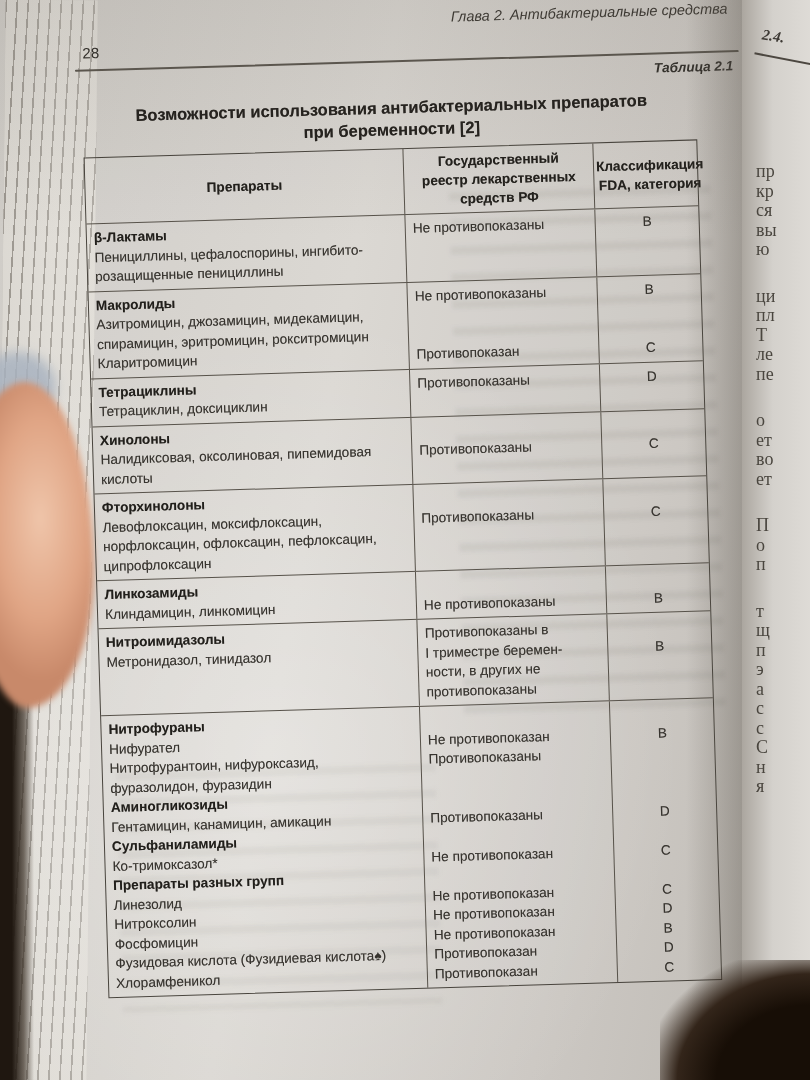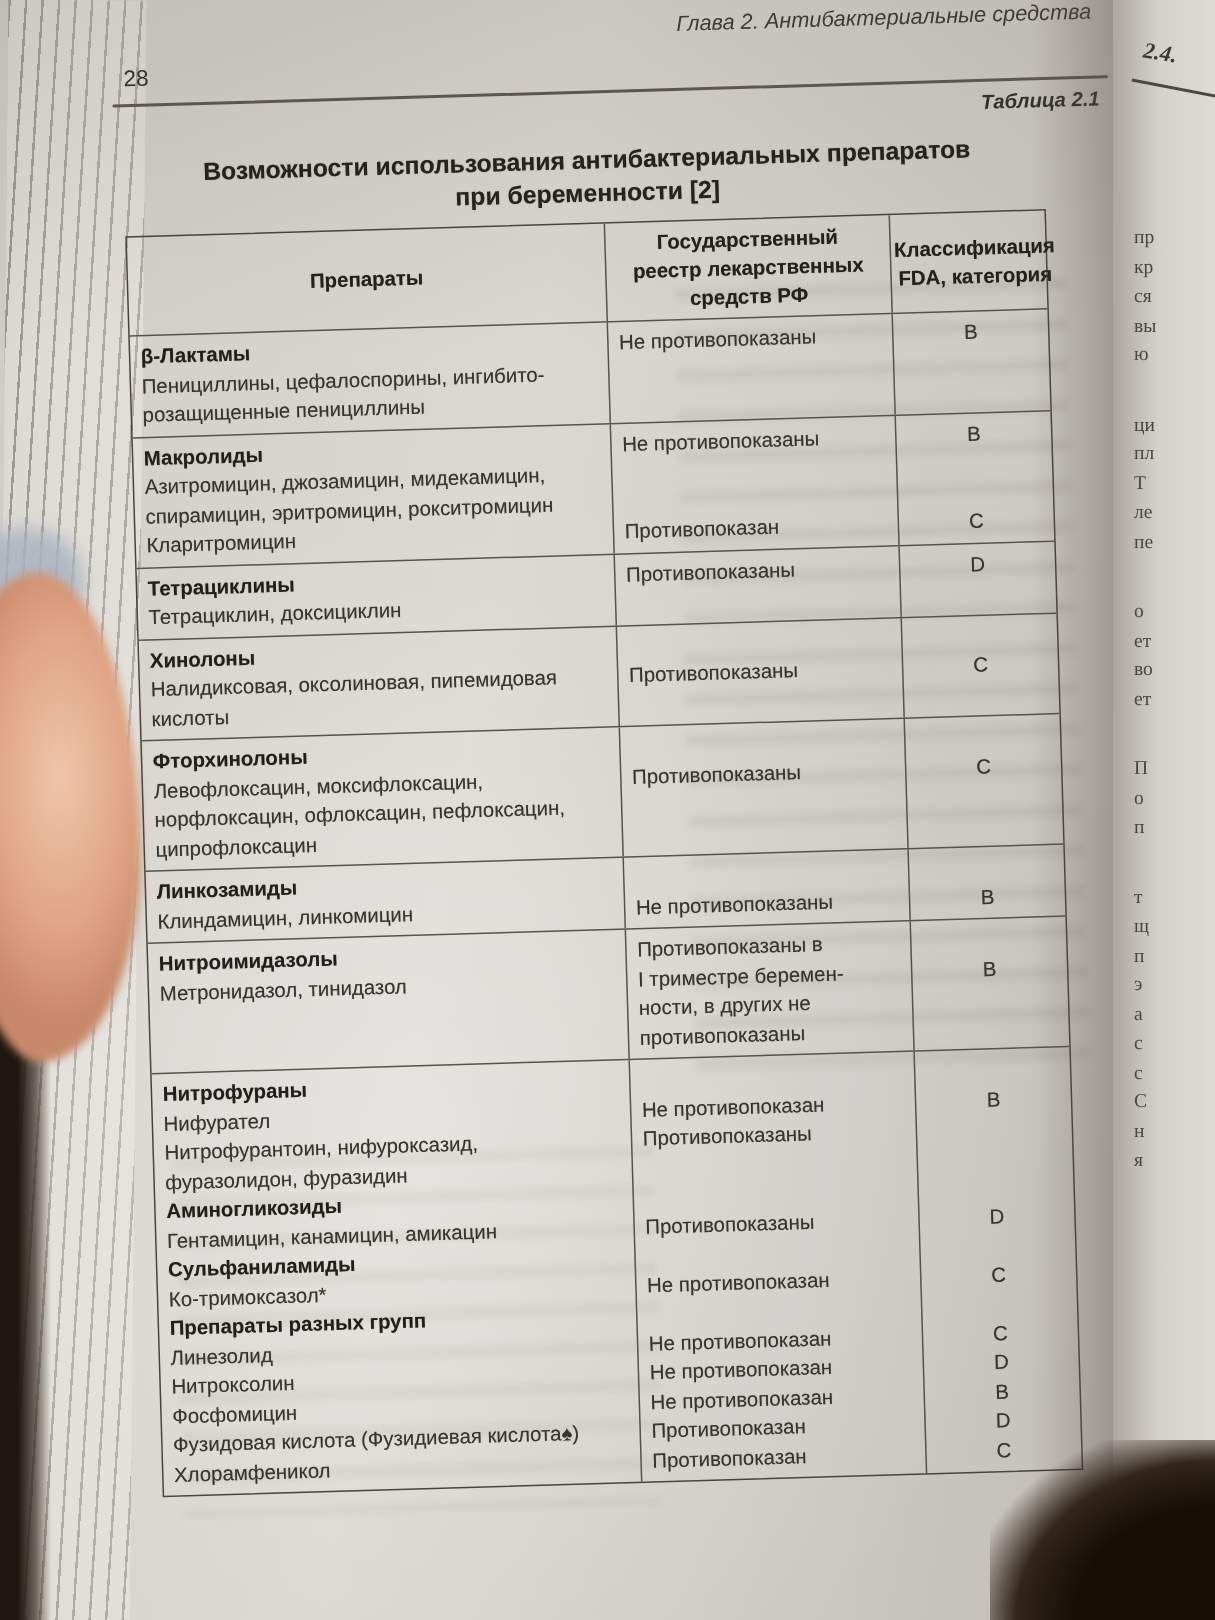--- a/index.html
+++ b/index.html
@@ -22,22 +22,22 @@
     filter:blur(3px);}
   
   .gutter{position:absolute;left:686px;top:0;width:60px;height:1080px;z-index:7;
     background:linear-gradient(to right,transparent,rgba(86,80,71,.38));pointer-events:none;}
   .right-page{position:absolute;left:742px;top:0;width:68px;height:1080px;z-index:8;
     background:linear-gradient(to right,#aba69f,#d4d1cc 45%,#dedbd6);}
   .rp-head{position:absolute;left:20px;top:28px;z-index:9;
     font:italic 600 15px "Liberation Serif",serif;color:#3c3833;transform:rotate(9deg);}
   .rp-rule{position:absolute;left:12px;top:58px;width:60px;height:2px;background:#4c4740;
     transform:rotate(11deg);}
-  .frags{position:absolute;left:14px;top:148px;width:50px;
-    font-family:"Liberation Serif",serif;font-size:13px;line-height:19.5px;color:#4a463f;}
+  .frags{position:absolute;left:14px;top:162px;width:50px;
+    font-family:"Liberation Serif",serif;font-size:18px;line-height:19.5px;color:#4a463f;}
   .frag-gap{height:27px;}
   .dark-br{position:absolute;right:0;bottom:0;width:150px;height:120px;z-index:10;
     background:radial-gradient(130% 130% at 100% 100%,#170e06 48%,#33251a 68%,transparent 86%);}
   
   .content{position:absolute;left:24px;top:4px;width:720px;height:1066px;z-index:6;
     transform:rotate(-1.7deg);transform-origin:380px 30px;color:#37342f;}
   .page-light{position:absolute;inset:0;z-index:2;pointer-events:none;
     background:radial-gradient(70% 58% at 34% 70%,rgba(255,255,255,.30),transparent 72%),
                linear-gradient(to bottom,rgba(120,114,106,.16),transparent 22%);}
   .bleed{position:absolute;pointer-events:none;filter:blur(2px);}

